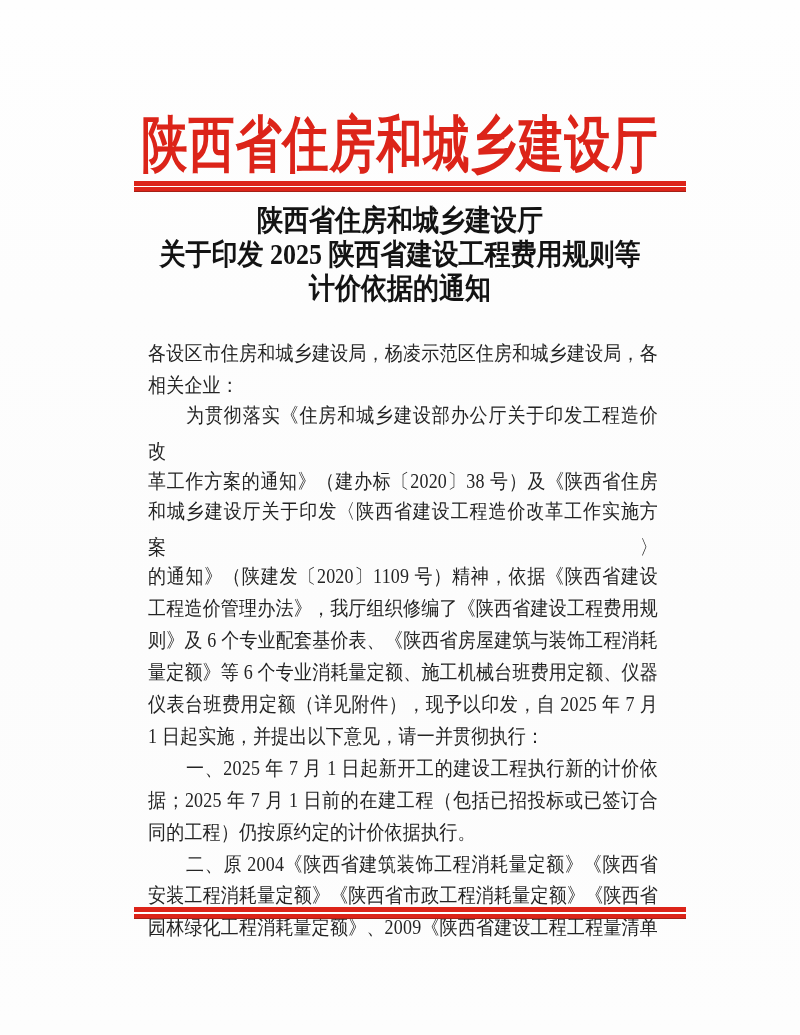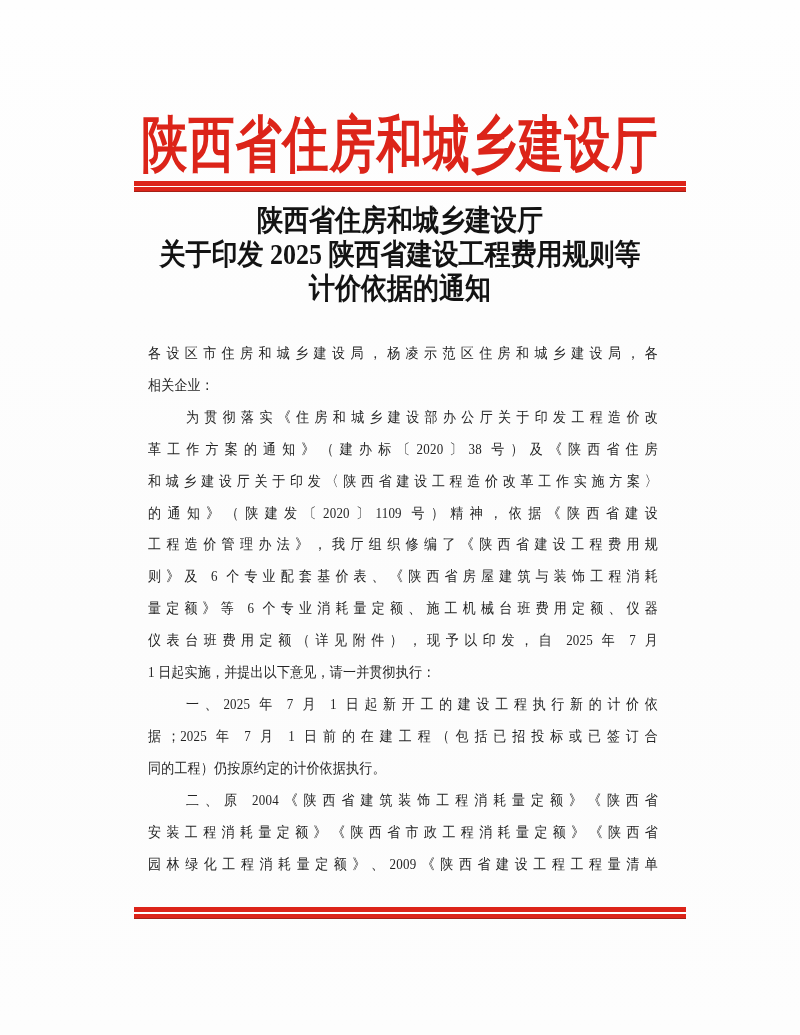--- a/index.html
+++ b/index.html
@@ -69,21 +69,21 @@
     transform-origin: 50% 50%;
     white-space: nowrap;
   }
 
   
   .body-block {
     position: absolute;
     top: 338px;
     left: 148px;
     width: 510px;
-    font-size: 13px;
+    font-size: 18px;
     line-height: 31.9px;
     letter-spacing: 0.2px;
     color: #242424;
   }
   .body-line {
     text-align: justify;
     text-align-last: justify;
     transform: scaleY(1.12);
     transform-origin: 50% 50%;
   }

